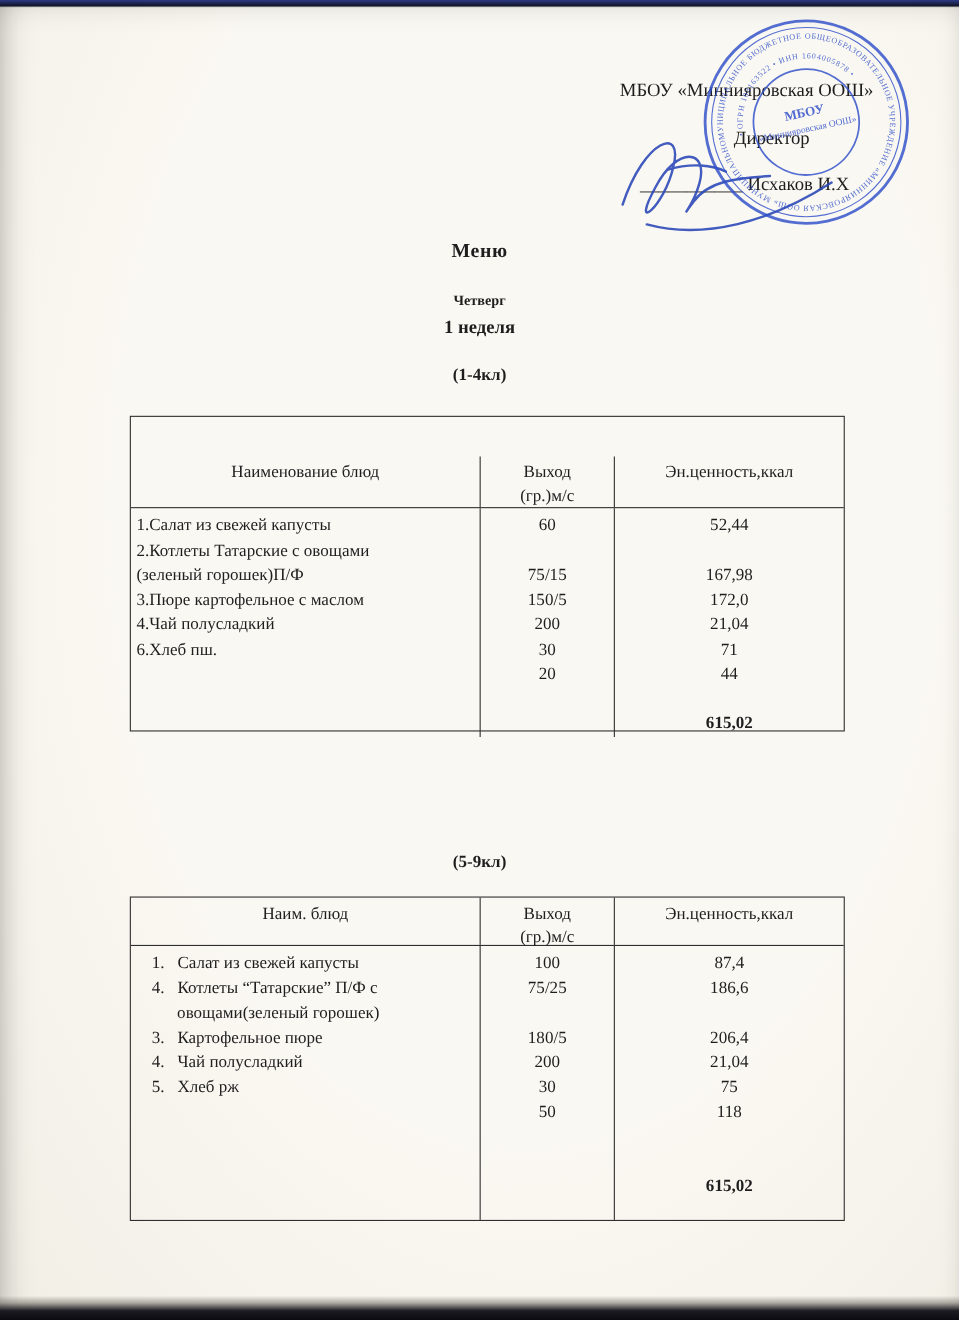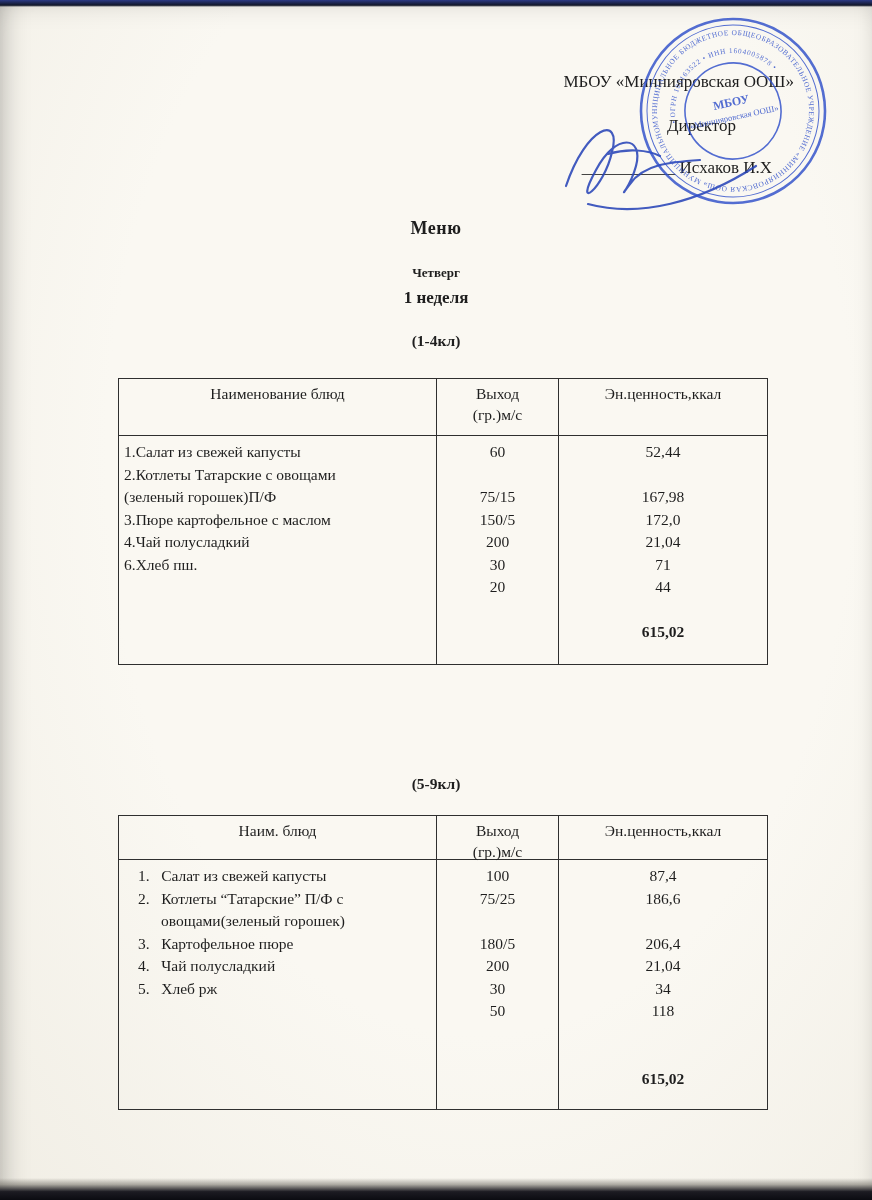--- a/index.html
+++ b/index.html
@@ -37,21 +37,21 @@
   .menu-table{
     position:absolute;left:118px;width:650px;
     border:1.4px solid #2f2f2f;
     display:flex;flex-direction:column;
     box-sizing:border-box;
     background:transparent;
   }
   .t1{top:378px;height:287px;}
   .t2{top:815px;height:295px;}
   .t-header{display:flex;border-bottom:1.4px solid #2f2f2f;box-sizing:border-box;}
-  .t1 .t-header{height:57px;}
+  .t1 .t-header{height:57px;margin-top:36px;}
   .t2 .t-header{height:44px;}
   .t-body{display:flex;flex:1;}
   .col-name{width:318px;border-right:1.4px solid #2f2f2f;box-sizing:border-box;}
   .col-out{width:122px;border-right:1.4px solid #2f2f2f;box-sizing:border-box;text-align:center;}
   .col-kcal{flex:1;text-align:center;}
   .th{text-align:center;padding-top:4px;font-size:15.5px;line-height:21px;}
   .t-body > div{padding-top:5px;}
   .line{height:22.5px;line-height:22.5px;font-size:15.5px;white-space:pre-wrap;overflow:hidden;}
   .t1 .col-name .line{padding-left:5px;}
   .t2 .col-name .line{padding-left:19px;}
@@ -161,42 +161,42 @@
       <div class="col-name th">Наим. блюд</div>
       <div class="col-out th">
         <div>Выход</div>
         <div>(гр.)м/с</div>
       </div>
       <div class="col-kcal th">Эн.ценность,ккал</div>
     </div>
     <div class="t-body">
       <div class="col-name">
           <div class="line">1.   Салат из свежей капусты</div>
-          <div class="line">2.   Котлеты “Татарские” П/Ф с</div>
+          <div class="line">4.   Котлеты “Татарские” П/Ф с</div>
           <div class="line indent">овощами(зеленый горошек)</div>
           <div class="line">3.   Картофельное пюре</div>
           <div class="line">4.   Чай полусладкий</div>
           <div class="line">5.   Хлеб рж</div>
         </div>
       <div class="col-out">
           <div class="line">100</div>
           <div class="line">75/25</div>
           <div class="line"></div>
           <div class="line">180/5</div>
           <div class="line">200</div>
           <div class="line">30</div>
           <div class="line">50</div>
         </div>
       <div class="col-kcal">
           <div class="line">87,4</div>
           <div class="line">186,6</div>
           <div class="line"></div>
           <div class="line">206,4</div>
           <div class="line">21,04</div>
-          <div class="line">34</div>
+          <div class="line">75</div>
           <div class="line">118</div>
           <div class="line"></div>
           <div class="line"></div>
           <div class="line bold">615,02</div>
         </div>
     </div>
   </div>
 
 </div>
 

